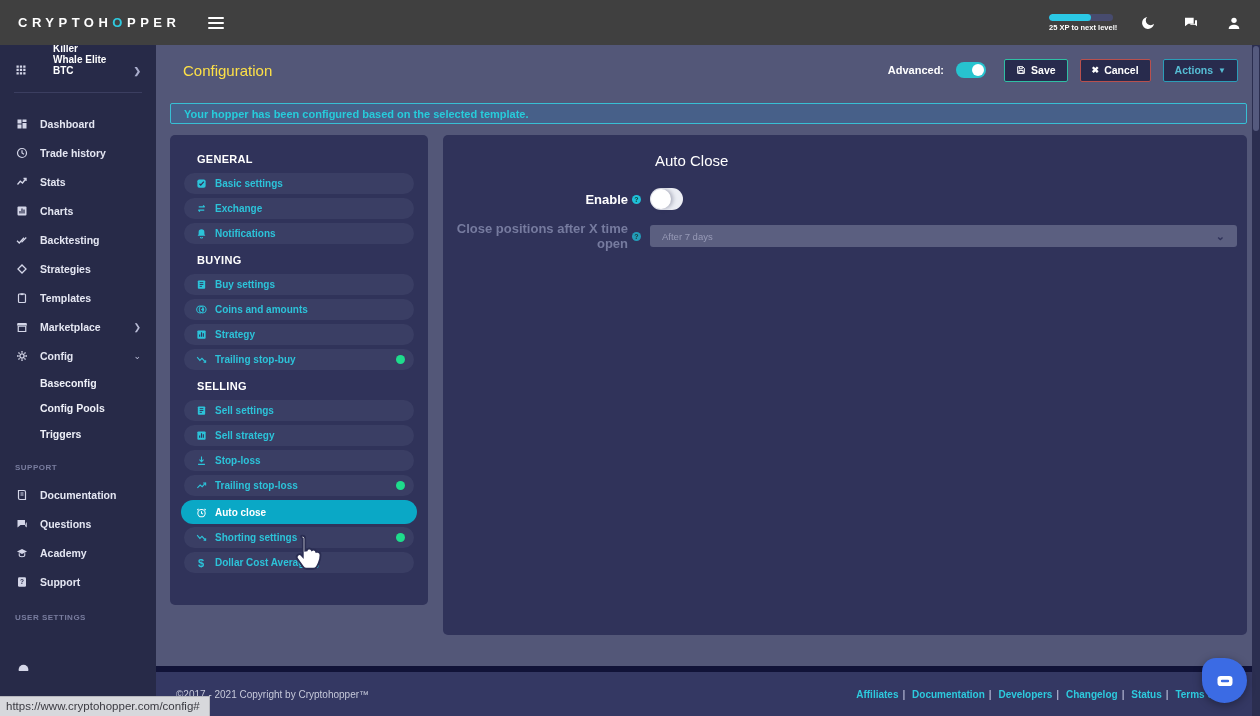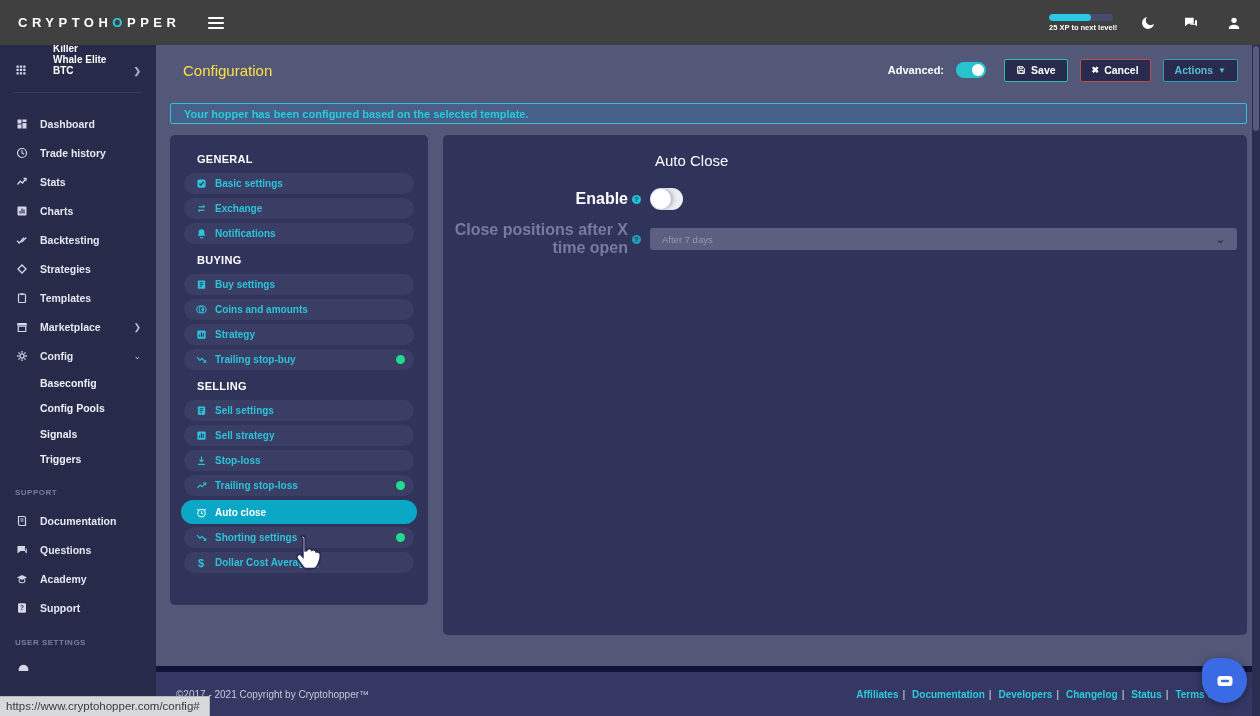--- a/index.html
+++ b/index.html
@@ -67,21 +67,21 @@
 
   
   .main-panel { position:absolute; left:443px; top:135px; width:804px; height:500px; background:#30335a; border-radius:5px; }
   .panel-title { margin:17px 0 0 212px; font-size:15px; color:#fff; font-weight:normal; }
   .panel-desc { margin:9px 10px 0 212px; font-size:10px; font-weight:bold; color:#eef0f8; }
   .panel-desc a { color:#2cc3d9; text-decoration:none; cursor:pointer; }
   .rm-arrow { color:#2cc3d9; font-size:8px; }
   .form-row { display:flex; align-items:center; padding-right:10px; }
   .row-enable { margin-top:19px; }
   .row-close { margin-top:11px; }
-  .form-label { width:185px; text-align:right; font-size:16px; font-weight:bold; color:#fff; }
+  .form-label { width:185px; text-align:right; font-size:13px; font-weight:bold; color:#fff; }
   .form-label.dim { color:#767b9f; }
   .q-badge { width:9px; height:9px; margin-left:4px; border-radius:50%; background:#1fc0d8; color:#143; font-size:7px; font-weight:bold; line-height:9px; text-align:center; flex:none; cursor:pointer; }
   .q-badge.dim { opacity:.75; }
   .ctl { margin-left:9px; }
   .toggle-off { width:33px; height:22px; border-radius:11px; background:#eceef4; position:relative; cursor:pointer; }
   .toggle-off .knob { position:absolute; left:1px; top:1px; width:20px; height:20px; border-radius:50%; background:#fff; box-shadow:2px 0 4px rgba(40,43,77,.35); }
   .dropdown { flex:1; height:22px; background:#5b5f80; border-radius:3px; display:flex; align-items:center; padding:0 12px; font-size:9.5px; color:#979ab6; cursor:pointer; }
   .dropdown .dd-caret { margin-left:auto; color:#30335a; font-size:11px; font-weight:bold; }
 
   
@@ -227,23 +227,20 @@
           </svg>
         </span>
       <span>Config</span>
       <span class="chev">⌄</span>
     </div>
     <div class="sub-item">
         <span>Baseconfig</span>
       </div>
     <div class="sub-item">
         <span>Config Pools</span>
-      </div>
-    <div class="sub-item">
-        <span>Signals</span>
       </div>
     <div class="sub-item">
         <span>Triggers</span>
       </div>
 
     <div class="side-section">SUPPORT</div>
     <div class="snav-item">
       <span class="sicon">
           <svg viewBox="0 0 24 24">
             <path d="M5 3h11a3 3 0 013 3v15H8a3 3 0 01-3-3z" fill="none" stroke="currentColor" stroke-width="2.4"></path>

